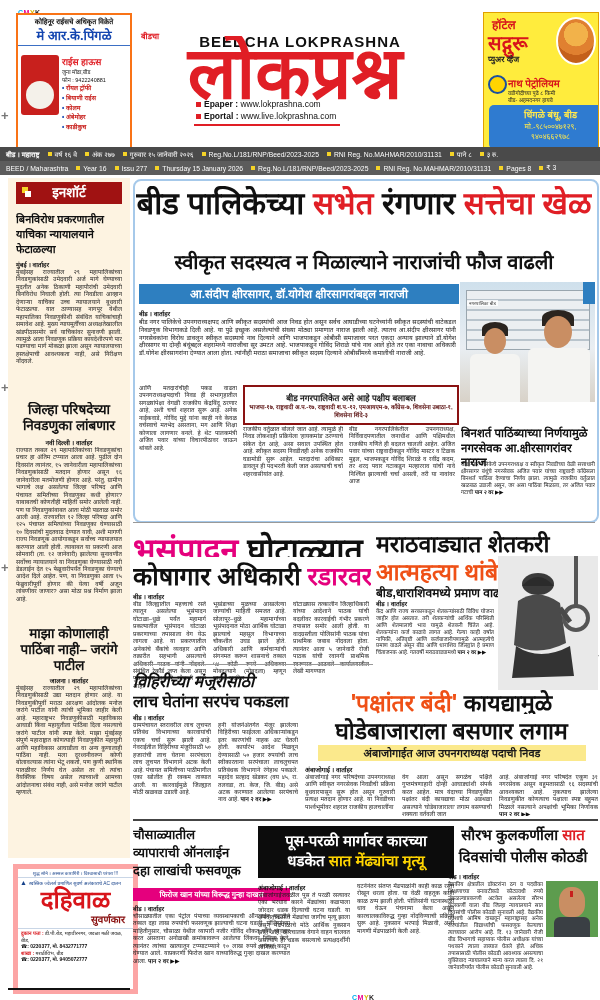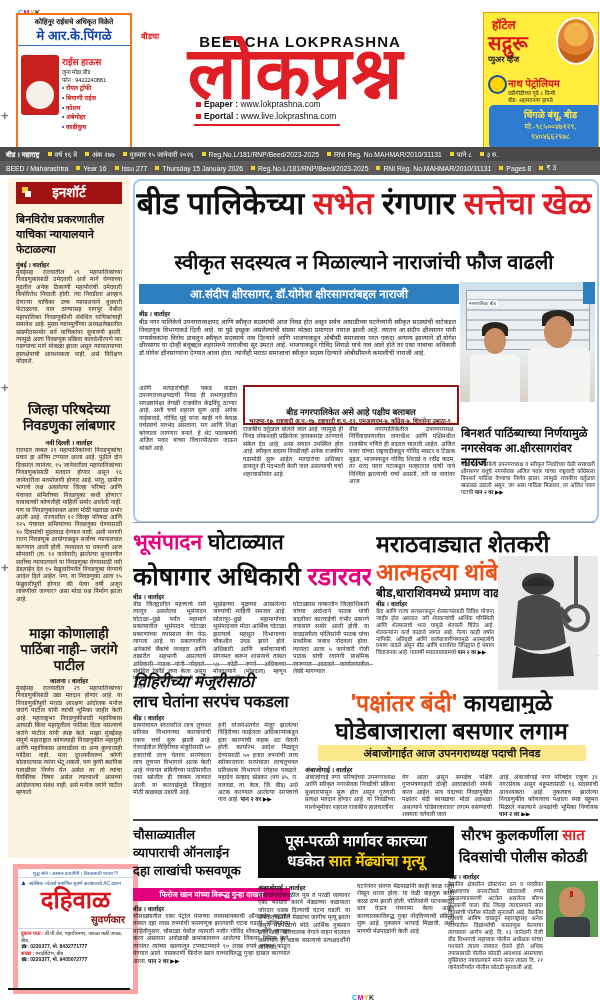--- a/index.html
+++ b/index.html
@@ -196,36 +196,36 @@
     <div class="abs hair" style="left:82px;top:28px;width:32px;height:16px;"></div>
     <div class="abs head-skin" style="left:84px;top:34px;width:28px;height:32px;"></div>
     <div class="abs shirt" style="left:68px;top:66px;width:62px;height:54px;"></div>
   </div>
   <div class="abs" style="left:583px;top:282px;width:12px;height:22px;background:#2e7fc0;"></div>
 
   <div class="abs dl" style="left:139px;top:309px;">बीड । वार्ताहर</div>
   <div class="abs t6 hid" style="left:139px;top:318px;width:317px;height:64px;font-size:6.3px;">बीड नगर पालिकेचे उपनगराध्यक्षपद आणि स्वीकृत सदस्यांची आज निवड होत असून सर्वच आघाडीच्या घटनेच्यांनी स्वीकृत सदस्यांची वाटेकडल निवडणूक विभागाकडे दिली आहे. या पुढे इच्छूक असलेल्यांची संख्या मोठ्या प्रमाणात नाराज झाली आहे. त्यातच आ.संदीप क्षीरसागर यांनी नगरसेवकांना विरोध डावलून स्वीकृत सदस्याचे नाव दिल्याने आणि भाजपाकडून ओबीसी समाजावर परत एकदा अन्याय झाल्याने डॉ.योगेश क्षीरसागर या दोन्ही बंधूंबद्दल शहरामध्ये नाराजीचा सूर उमटत आहे. भाजपाकडून गोविंद शिराळे यांचे नाव आले होते तर एका नावाचा अधिकारी डॉ.योगेश क्षीरसागरांना देण्यात आला होता. त्यांनीही मराठा समाजाचा स्वीकृत सदस्य दिल्याने ओबीसींमध्ये कमालीची नाराजी आहे.</div>
 
   <div class="abs pbox hid" style="left:243px;top:385px;width:212px;height:36px;">
-    <div class="b ctr" style="font-size:8.5px;color:#1a1a1a;margin-top:19px;">बीड नगरपालिकेत असे आहे पक्षीय बलाबल</div>
+    <div class="b ctr" style="font-size:8.5px;color:#1a1a1a;margin-top:5px;">बीड नगरपालिकेत असे आहे पक्षीय बलाबल</div>
     <div class="b ctr" style="font-size:6px;color:#5a1010;padding:1px 3px;line-height:1.3;">भाजपा-१७, राष्ट्रवादी अ.प.-१७, राष्ट्रवादी श.प.-१२, एमआयएम-७, काँग्रेस-७, शिवसेना उबाठा-१, शिवसेना शिंदे-३</div>
   </div>
 
   <div class="abs t6" style="left:139px;top:385px;width:98px;height:130px;">आणि मतदारांचीही पकड वाढता उपनगराध्यक्षपदाची निवड ही सभागृहातील सगळ्यांपेक्षा वेगळी राजकीय केंद्रबिंदू ठरणार आहे, अशी चर्चा शहरात सुरू आहे. अनेक नाईकवाडे, गोविंद मुद्दे यांना काही नवे केवळ वर्चस्वाचे मतभेद असताना, मग आणि शिक्षा कोणाला लागणार बनले. हे थेट पालकमंत्री अजित पवार यांच्या विचारपीठावर जाऊन थांबले आहे.</div>
   <div class="abs t6" style="left:243px;top:426px;width:100px;height:89px;">राजकीय वर्तुळात बोलले जात आहे. त्यामुळे ही निवड लोकशाही प्रक्रियेला 'हायकमांड' ठरण्याचे संकेत देत आहे, असा सवाल उपस्थित होत आहे. स्वीकृत सदस्य निवडीतही अनेक राजकीय घडामोडी सुरू आहेत. मतदारांचा अधिकार डावलून ही पदभरती केली जात असल्याची चर्चा शहरवासीयांत आहे.</div>
   <div class="abs t6" style="left:349px;top:426px;width:106px;height:89px;">बीड नगरपालिकेतील उपनगराध्यक्ष, निर्विवादपणातील जनाधीश आणि पक्षिमधील राजकीय गणिते ही बदलत चालली आहेत. अजित पवार यांच्या राष्ट्रवादीकडून गोविंद मास्टर व टिळक मुद्दल, भाजपकडून गोविंद शिराळे व रवींद्र कदम, तर शरद पवार गटाकडून मल्हारराव यांची नावे निश्चित झाल्याची चर्चा असली, तरी या नावांवर आज</div>
 
   <div class="abs minihead hid" style="left:461px;top:415px;width:134px;height:54px;margin-top:11px;">बिनशर्त पाठिंब्याच्या निर्णयामुळे नगरसेवक आ.क्षीरसागरांवर नाराज</div>
   <div class="abs t55 hid" style="left:461px;top:461px;width:134px;height:54px;">
     <span>बीड नगरपालिकेचे उपनगराध्यक्ष व स्वीकृत निवडीच्या वेळी सत्ताधारी क्षीरसागर बंधूंचे नगरसेवक अजित पवार यांच्या राष्ट्रवादी काँग्रेसला बिनशर्त पाठिंबा देण्याचा निर्णय झाला. त्यामुळे राजकीय वर्तुळात खळबळ उडाली असून, जर असा पाठिंबा मिळाला, तर अजित पवार गटाची</span> <span class="cont">पान २ वर ▶▶</span>
   </div>
 
   <div class="abs rule" style="left:133px;top:522px;width:462px;height:1px;"></div>
 
-  <div class="abs b nowrap hid" style="left:133px;top:527px;width:238px;height:30px;font-size:21px;">
+  <div class="abs b nowrap hid" style="left:133px;top:527px;width:238px;height:30px;font-size:32px;">
     <span class="pink">भूसंपादन</span> <span class="blk">घोटाळ्यात</span>
   </div>
   <div class="abs b nowrap hid" style="left:133px;top:558px;width:238px;height:30px;font-size:25px;">
     <span class="blk">कोषागार अधिकारी</span> <span class="pink">रडारवर</span>
   </div>
   <div class="abs dl" style="left:133px;top:592px;">बीड । वार्ताहर</div>
   <div class="abs t6" style="left:133px;top:601px;width:73px;height:90px;">बीड जिल्ह्यातील महत्त्वाचे रस्ते त्यातून असलेल्या भूसंपादन घोटाळा–धुळे पर्यंत महामार्ग प्रकल्पातील भूसंपादन घोटाळा प्रकरणाच्या तपासाला वेग येऊ लागला आहे. या प्रकरणातील अनेकांचे बँकांचे व्यवहार आणि तक्रारीत सहभागी असल्याचे अधिकारी पाठक यांनी नोंदवले. संबंधित रेकॉर्ड जप्त केला असून पुराव्यांच्या आधारे चौकशी सुरू आहे.</div>
   <div class="abs t6" style="left:213px;top:601px;width:73px;height:90px;">भूखंडाच्या मुळच्या आखलेल्या जाग्यांची माहिती समजत आहे. सोलापूर–धुळे महामार्गाच्या भूसंपादनात मोठा आर्थिक घोटाळा झाल्याचे महसूल विभागाच्या चौकशीत उघड झाले होते. अधिकारी आणि कर्मचाऱ्यांची संगनमत करून शासनाचे तब्बल ५४ कोटी रुपये अधिकच्या मोबदल्याने (मोबदला) म्हणून लाटले. सदरिल</div>
   <div class="abs t6" style="left:293px;top:601px;width:76px;height:90px;">घोटाळ्यास तत्कालीन जिल्हाधिकारी यांच्या आदेशाने पाठक यांची बदलीवर कारवाईची गंभीर प्रकरणे तपासात समोर आली होती. या वादग्रस्तीला पोलिसांनी पाठक यांचा प्राथमिक जबाब नोंदवला होता. त्यानंतर आता ५ जानेवारी रोजी पाठक यांची रवानगी प्राथमिक स्वरूपात आठवले कार्यालयातील लेखी मागण्यात</div>
 

